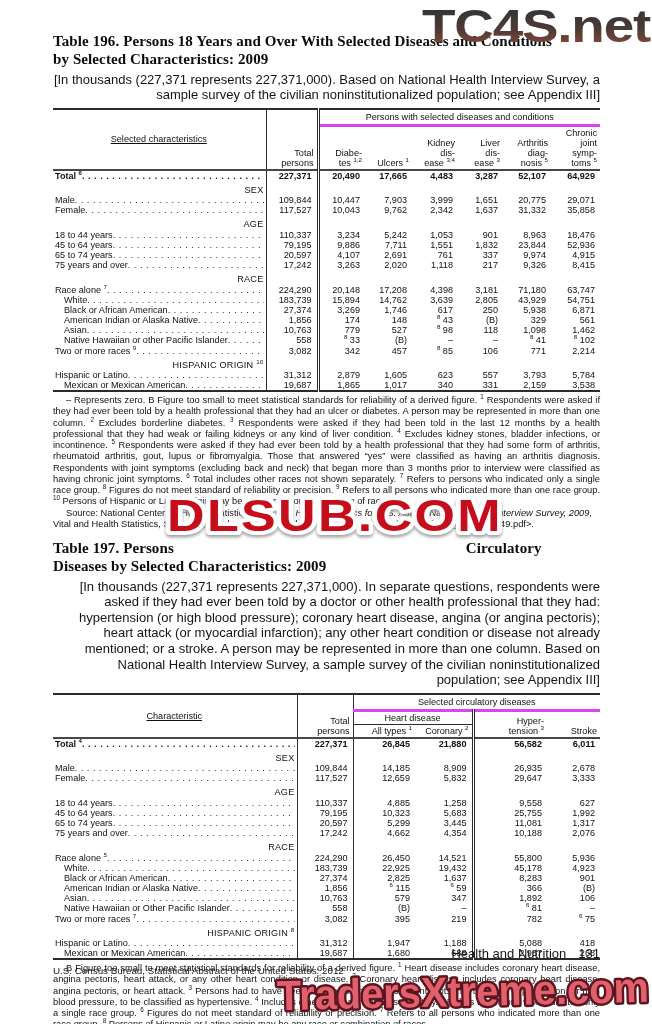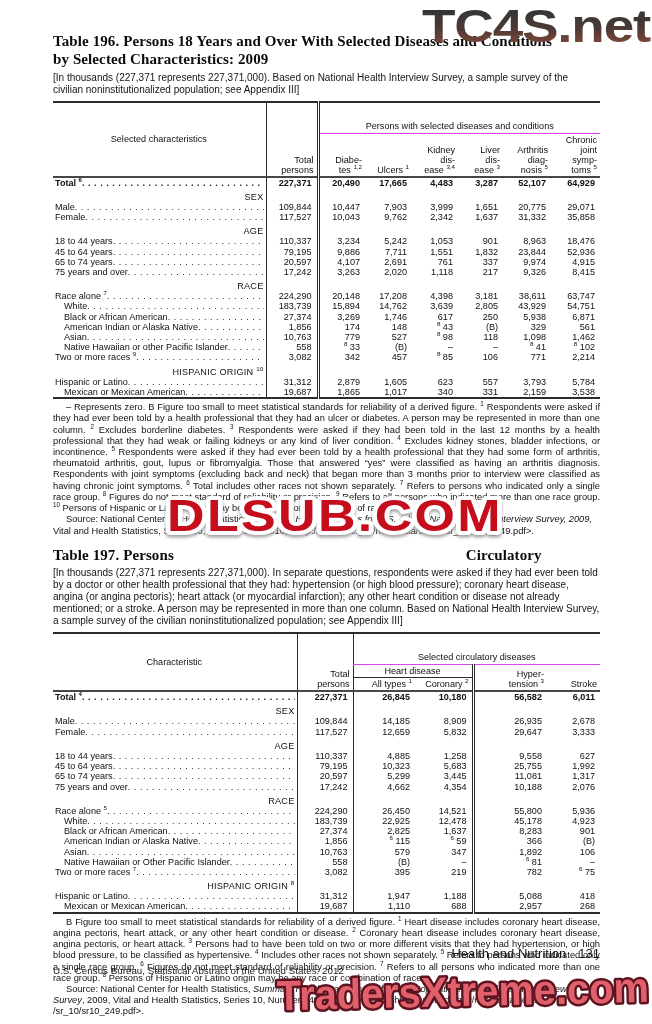--- a/index.html
+++ b/index.html
@@ -1,27 +1,27 @@
 <!DOCTYPE html>
 <html><head>
 <meta charset="utf-8">
 <style>
   html,body{margin:0;padding:0;width:652px;height:1024px;background:#ffffff;overflow:hidden;}
   body{font-family:"Liberation Sans", sans-serif;color:#111;position:relative;}
   .page{position:absolute;inset:0;padding:32px 52px 0 53px;box-sizing:border-box;}
 
   .t-title{font-family:"Liberation Serif", serif;font-weight:700;font-size:15px;line-height:1.22;color:#0c0c0c;margin:0 0 3px 0;letter-spacing:.1px;}
-  .t-note{font-size:10px;line-height:1.2;margin:0 0 5px 0;color:#141414;}
+  .t-note{font-size:13px;line-height:1.2;margin:0 0 5px 0;color:#141414;text-align:right;}
   .title-gap{display:inline-block;width:292px;}
 
   table.dtable{width:100%;border-collapse:collapse;table-layout:fixed;font-size:9.1px;color:#101010;
     border-top:2px solid #2b2b2b;border-bottom:2px solid #2b2b2b;}
   .dtable thead th{font-weight:400;vertical-align:bottom;padding:1px 3px 1px 2px;line-height:1.1;text-align:right;}
-  .dtable .stub-h{vertical-align:middle;text-align:center;}
-  .dtable .spanner{text-align:center;vertical-align:middle;border-bottom:1px solid #d946ef;padding:18px 0 2px 0;}
+  .dtable .stub-h{vertical-align:middle;text-align:center;text-decoration:underline;}
+  .dtable .spanner{text-align:center;vertical-align:middle;border-bottom:3px solid #d946ef;padding:2px 0 2px 0;}
   .dtable .subspanner{text-align:center;border-bottom:1px solid #2b2b2b;padding:1px 0;}
   .dtable tbody td{padding:0 2px;line-height:1.12;overflow:hidden;}
   .dtable td.num{text-align:right;padding-right:5px;white-space:nowrap;}
   .dtable tbody tr:first-child td{border-top:2px solid #474747;}
   .dtable .sec{text-align:right;padding-top:4px;letter-spacing:.25px;}
   .total-row td{font-weight:700;padding-top:2px;padding-bottom:1px;}
 
   .b-l{border-left:1px solid #2b2b2b;}
   .b-dl{border-left:3px double #2b2b2b;}
   .t196 tbody tr>*:nth-child(2){border-left:1px solid #2b2b2b;}
@@ -226,21 +226,21 @@
             <span class="lead">
               <span class="lbl">Race alone <sup>7</sup></span>
               <span class="dots"></span>
             </span>
           </td>
           <td class="num">224,290</td>
           <td class="num">20,148</td>
           <td class="num">17,208</td>
           <td class="num">4,398</td>
           <td class="num">3,181</td>
-          <td class="num">38,611</td>
+          <td class="num">71,180</td>
           <td class="num">63,747</td>
         </tr>
         <tr>
           <td>
             <span class="lead">
               <span class="lbl ind">White</span>
               <span class="dots"></span>
             </span>
           </td>
           <td class="num">183,739</td>
@@ -366,21 +366,21 @@
           <td class="num">2,159</td>
           <td class="num">3,538</td>
         </tr>
       </tbody>
   </table>
 
   <p class="fnote">– Represents zero. B Figure too small to meet statistical standards for reliability of a derived figure. <sup>1</sup> Respondents were asked if they had ever been told by a health professional that they had an ulcer or diabetes. A person may be represented in more than one column. <sup>2</sup> Excludes borderline diabetes. <sup>3</sup> Respondents were asked if they had been told in the last 12 months by a health professional that they had weak or failing kidneys or any kind of liver condition. <sup>4</sup> Excludes kidney stones, bladder infections, or incontinence. <sup>5</sup> Respondents were asked if they had ever been told by a health professional that they had some form of arthritis, rheumatoid arthritis, gout, lupus or fibromyalgia. Those that answered “yes” were classified as having an arthritis diagnosis. Respondents with joint symptoms (excluding back and neck) that began more than 3 months prior to interview were classified as having chronic joint symptoms. <sup>6</sup> Total includes other races not shown separately. <sup>7</sup> Refers to persons who indicated only a single race group. <sup>8</sup> Figures do not meet standard of reliability or precision. <sup>9</sup> Refers to all persons who indicated more than one race group. <sup>10</sup> Persons of Hispanic or Latino origin may be of any race or combination of races.</p>
   <p class="src">Source: National Center for Health Statistics, <i>Summary Health Statistics for U.S. Adults: National Health Interview Survey, 2009,</i> Vital and Health Statistics, Series 10, Number 249, 2010, &lt;http://www.cdc.gov/nchs/data/series/sr_10/sr10_249.pdf&gt;.</p>
 
   <div class="tbl2">
-    <h1 class="t-title"><span>Table 197. Persons</span><span class="title-gap"></span><span>Circulatory</span><br></h1>
+    <h1 class="t-title"><span>Table 197. Persons</span><span class="title-gap"></span><span>Circulatory</span><br><span>Diseases by Selected Characteristics: 2009</span></h1>
     <p class="t-note">[In thousands (227,371 represents 227,371,000). In separate questions, respondents were asked if they had ever been told by a doctor or other health professional that they had: hypertension (or high blood pressure); coronary heart disease, angina (or angina pectoris); heart attack (or myocardial infarction); any other heart condition or disease not already mentioned; or a stroke. A person may be represented in more than one column. Based on National Health Interview Survey, a sample survey of the civilian noninstitutionalized population; see Appendix III]</p>
 
     <table class="dtable t197">
       <colgroup>
         <col style="width:244px">
           <col style="width:56px">
           <col style="width:62px">
         <col style="width:58px">
           <col style="width:74px">
           <col style="width:53px">
@@ -404,21 +404,21 @@
       <tbody>
           <tr class="total-row">
             <td>
               <span class="lead">
                 <span class="lbl">Total <sup>4</sup></span>
                 <span class="dots"></span>
               </span>
             </td>
             <td class="num">227,371</td>
             <td class="num">26,845</td>
-            <td class="num">10,180</td>
+            <td class="num">21,880</td>
             <td class="num">56,582</td>
             <td class="num">6,011</td>
           </tr>
           <tr>
             <td class="sec">SEX</td>
             <td></td>
             <td></td>
             <td></td>
             <td></td>
             <td></td>
@@ -532,21 +532,21 @@
           </tr>
           <tr>
             <td>
               <span class="lead">
                 <span class="lbl ind">White</span>
                 <span class="dots"></span>
               </span>
             </td>
             <td class="num">183,739</td>
             <td class="num">22,925</td>
-            <td class="num">12,478</td>
+            <td class="num">19,432</td>
             <td class="num">45,178</td>
             <td class="num">4,923</td>
           </tr>
           <tr>
             <td>
               <span class="lead">
                 <span class="lbl ind">Black or African American</span>
                 <span class="dots"></span>
               </span>
             </td>
@@ -630,21 +630,21 @@
             <td class="num">418</td>
           </tr>
           <tr>
             <td>
               <span class="lead">
                 <span class="lbl ind">Mexican or Mexican American</span>
                 <span class="dots"></span>
               </span>
             </td>
             <td class="num">19,687</td>
-            <td class="num">1,110</td>
+            <td class="num">1,680</td>
             <td class="num">688</td>
             <td class="num">2,957</td>
             <td class="num">268</td>
           </tr>
         </tbody>
     </table>
 
     <p class="fnote">B Figure too small to meet statistical standards for reliability of a derived figure. <sup>1</sup> Heart disease includes coronary heart disease, angina pectoris, heart attack, or any other heart condition or disease. <sup>2</sup> Coronary heart disease includes coronary heart disease, angina pectoris, or heart attack. <sup>3</sup> Persons had to have been told on two or more different visits that they had hypertension, or high blood pressure, to be classified as hypertensive. <sup>4</sup> Includes other races not shown separately. <sup>5</sup> Refers to persons who indicated only a single race group. <sup>6</sup> Figures do not meet standard of reliability or precision. <sup>7</sup> Refers to all persons who indicated more than one race group. <sup>8</sup> Persons of Hispanic or Latino origin may be any race or combination of races.</p>
     <p class="src">Source: National Center for Health Statistics, <i>Summary Health Statistics for the U.S. Population: National Health Interview Survey</i>, 2009, Vital and Health Statistics, Series 10, Number 249, 2010. See also &lt;http://www.cdc.gov/nchs/data/series /sr_10/sr10_249.pdf&gt;.</p>
   </div>

